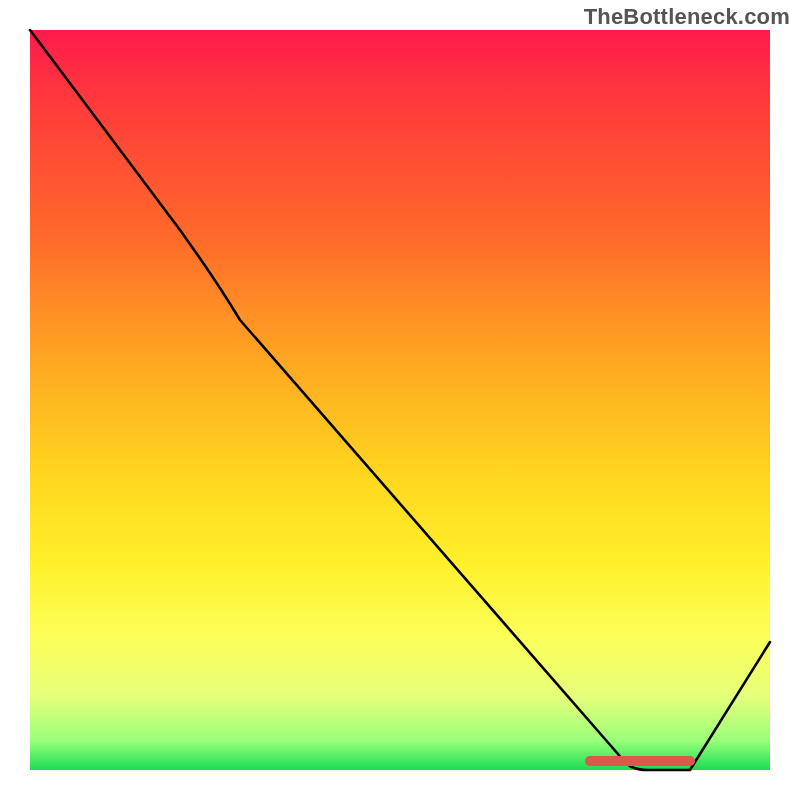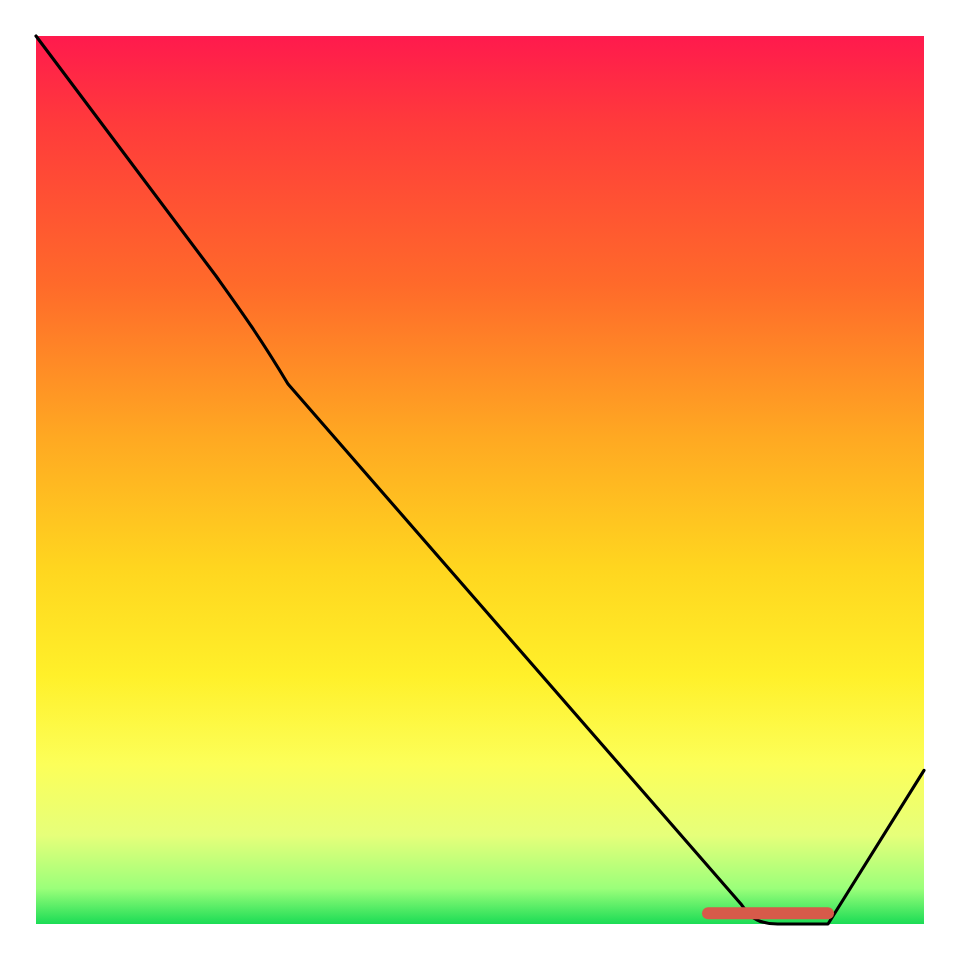--- a/index.html
+++ b/index.html
@@ -63,20 +63,21 @@
     height: 10px;
     border-radius: 5px;
     background: #d75a4a;
     z-index: 5;
   }
 </style>
 </head>
 <body>
 <div class="container">
 
+  <div class="watermark">TheBottleneck.com</div>
 
   <div class="plot">
     <svg viewBox="0 0 740 740">
       <path class="curve" d="M 0 0
                L 150 200
                C 170 228 186 250 210 290
                L 588 724
                C 596 736 604 740 618 740
                L 660 740
                L 740 612"></path>

